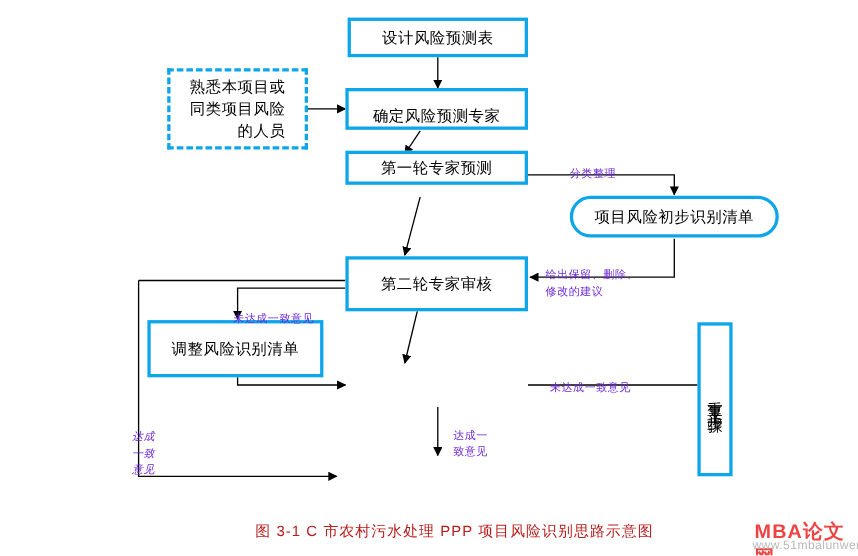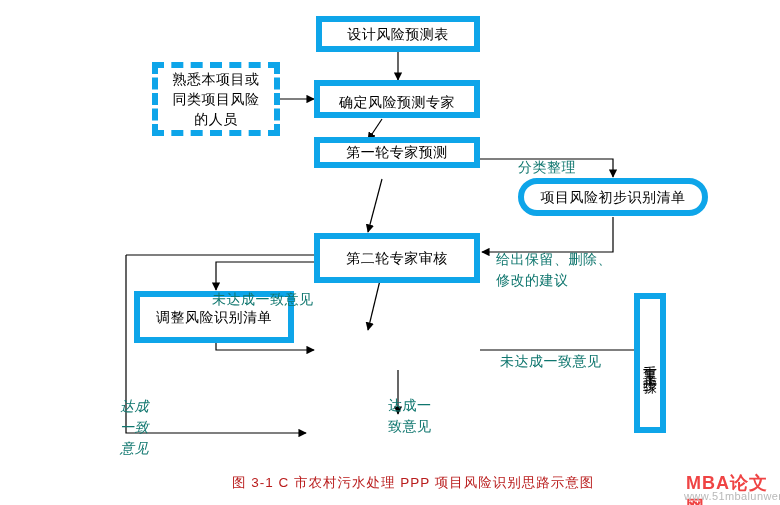--- a/index.html
+++ b/index.html
@@ -11,44 +11,45 @@
     position: relative;
     width: 780px;
     height: 505px;
     background: #ffffff;
     font-family: "Liberation Sans", sans-serif;
     overflow: hidden;
   }
   .node {
     position: absolute;
     box-sizing: border-box;
-    border: 6px solid #0ea5e9;
+    border: 3px solid #0ea5e9;
     background: #ffffff;
     display: flex;
     align-items: center;
     justify-content: center;
     text-align: center;
     font-size: 14px;
     color: #000000;
     line-height: 1.45;
     letter-spacing: 0.5px;
   }
   .node.dashed {
     border-style: dashed;
+    text-align: right;
   }
   .node.vertical {
     writing-mode: vertical-rl;
     text-orientation: upright;
     letter-spacing: 3px;
     line-height: 1.2;
   }
   .label {
     position: absolute;
-    font-size: 14px;
-    color: #0f766e;
+    font-size: 10px;
+    color: #6d28d9;
     line-height: 1.5;
     letter-spacing: 0.5px;
     white-space: pre-line;
   }
   .caption {
     position: absolute;
     font-size: 13.5px;
     color: #b91c1c;
     letter-spacing: 1px;
   }
@@ -163,21 +164,21 @@
   </div>
 
   <div class="label" style="left:212px; top:268px;">
     <span>未达成一致意见</span>
   </div>
 
   <div class="label" style="left:500px; top:330px;">
     <span>未达成一致意见</span>
   </div>
 
-  <div class="label" style="left:388px; top:374px;">
+  <div class="label" style="left:412px; top:374px;">
     <span>达成一
 致意见</span>
   </div>
 
   <div class="label" style="left:120px; top:375px;font-style:italic;">
     <span>达成
 一致
 意见</span>
   </div>
 

